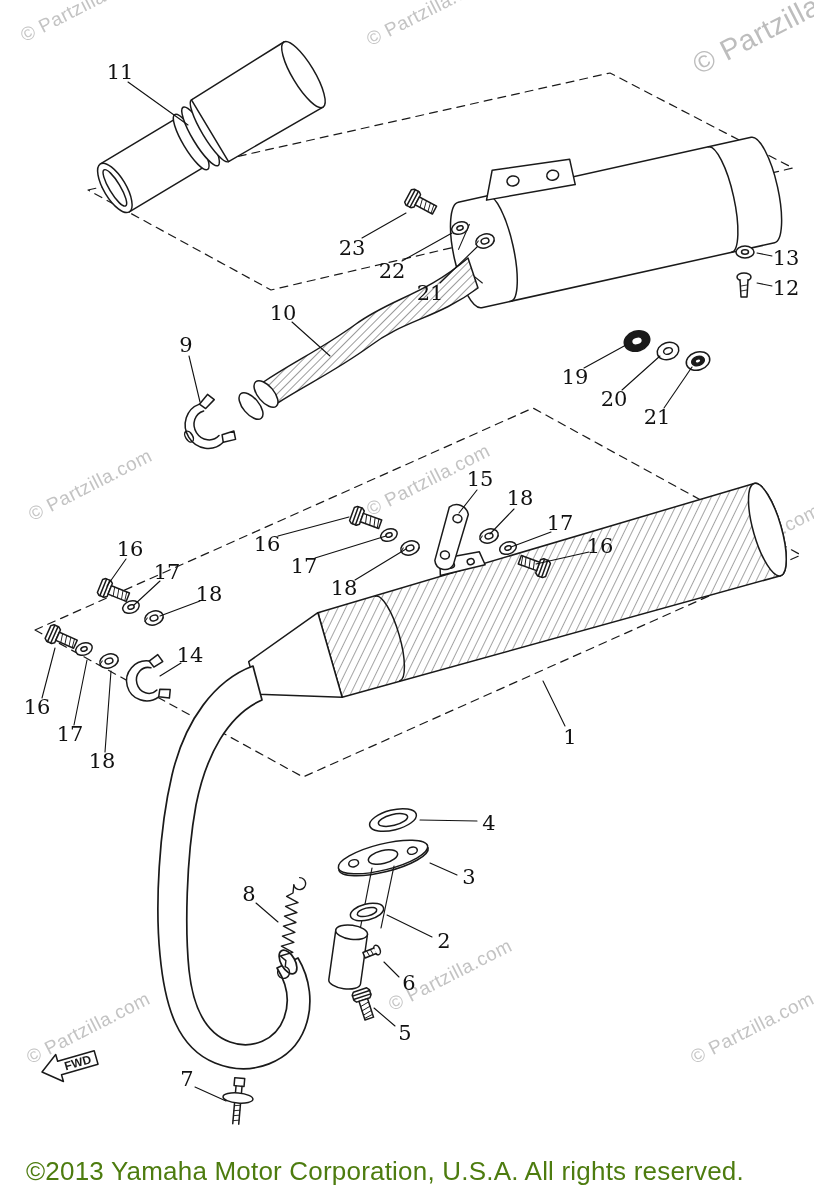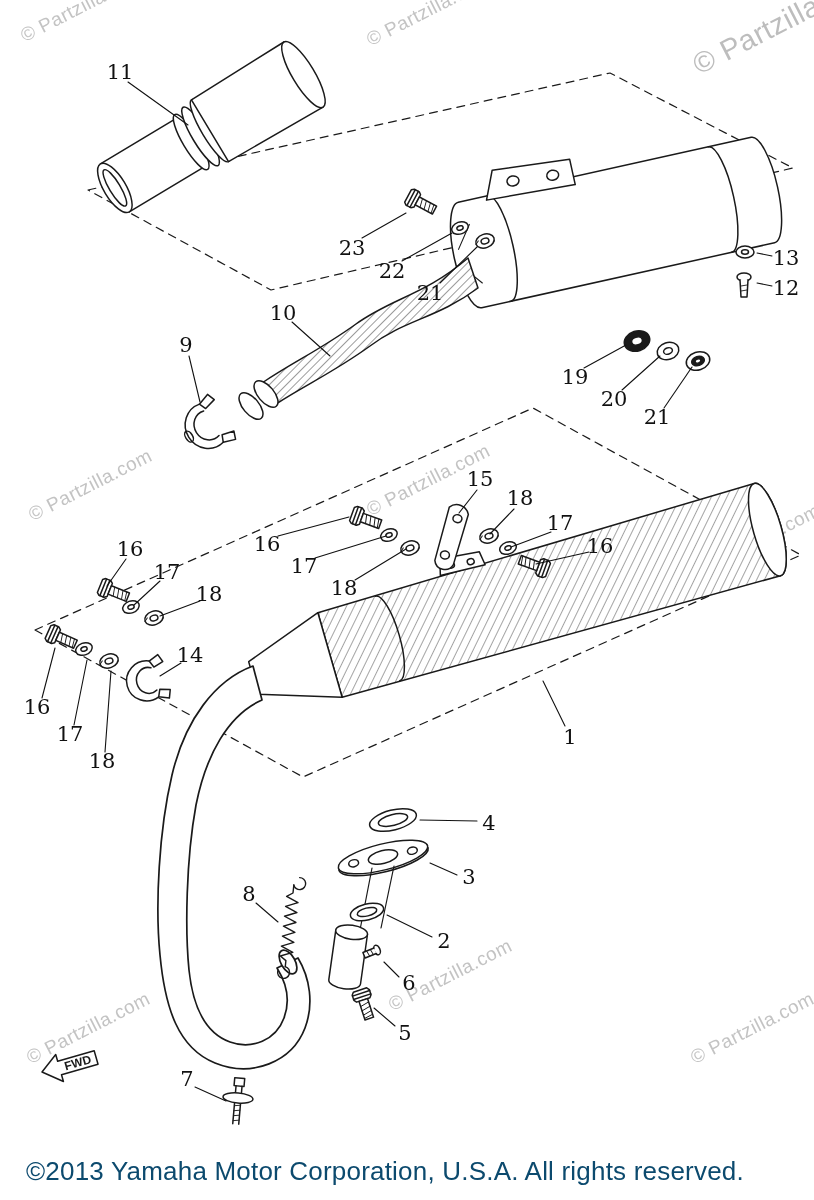--- a/index.html
+++ b/index.html
@@ -10,21 +10,21 @@
   .wm{
     position:absolute;z-index:0;color:#c3c3c3;font-size:19px;
     white-space:nowrap;transform-origin:0 50%;transform:rotate(-27deg);
     letter-spacing:.5px;user-select:none;
   }
   .wm.large{font-size:29px;color:#bdbdbd}
   svg.diagram{position:absolute;left:0;top:0;z-index:1}
   .callout{font-family:"DejaVu Serif",serif;font-size:21px;fill:#111;stroke:none}
   .copyright{
     position:absolute;left:26px;top:1156px;z-index:2;
-    font-size:26px;color:#0c4a6e;letter-spacing:.2px;white-space:nowrap;
+    font-size:26px;color:#4d7c0f;letter-spacing:.2px;white-space:nowrap;
   }
 </style>
 </head>
 <body>
 
 <div class="wm" style="left:22px;top:26px">© Partzilla.com</div>
 <div class="wm" style="left:368px;top:30px">© Partzilla.com</div>
 <div class="wm large" style="left:695px;top:50px">© Partzilla.com</div>
 <div class="wm" style="left:30px;top:505px">© Partzilla.com</div>
 <div class="wm" style="left:368px;top:500px">© Partzilla.com</div>

